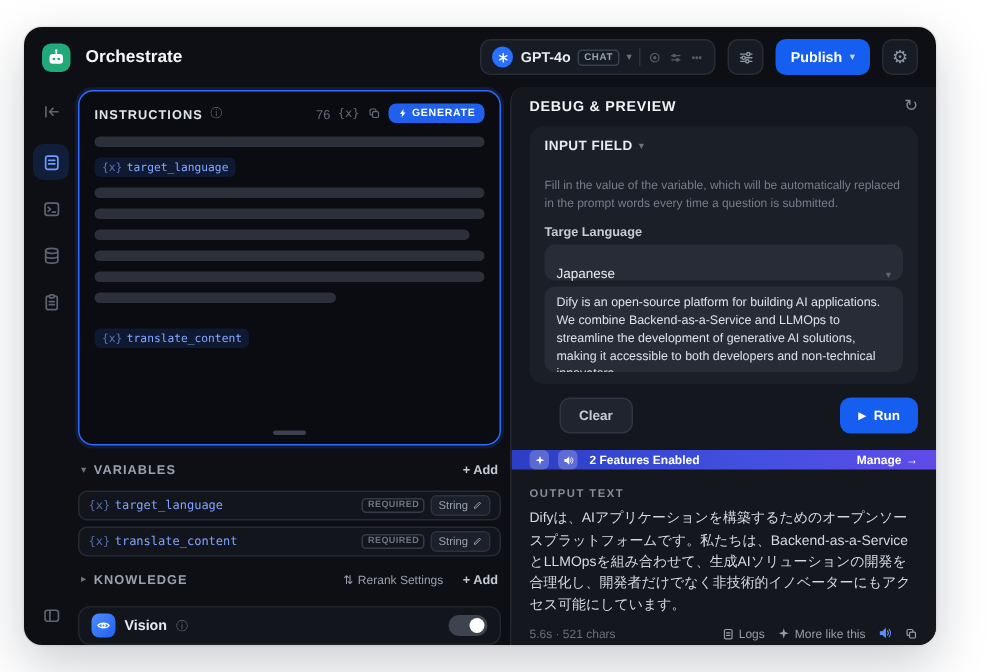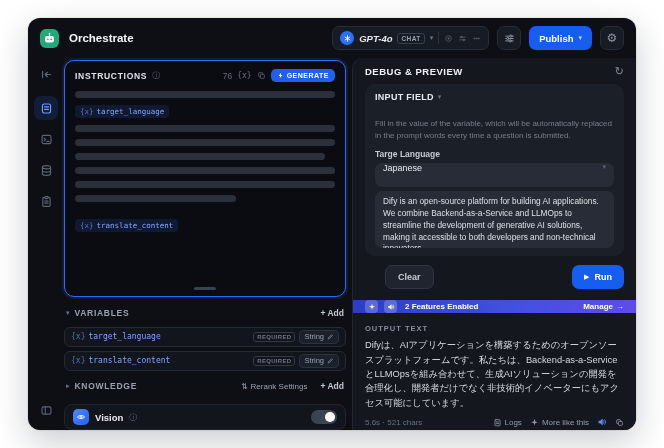--- a/index.html
+++ b/index.html
@@ -6,35 +6,35 @@
   html,body { width:664px; height:448px; }
   body {
     background:#ffffff;
     font-family:"Liberation Sans","DejaVu Sans",sans-serif;
     position:relative; overflow:hidden;
     -webkit-font-smoothing:antialiased;
   }
   svg { display:block; }
 
   .window {
-    position:absolute; left:28px; top:18px; width:608px; height:412px;
+    position:absolute; left:16px; top:18px; width:608px; height:412px;
     background:#0d0f15; border-radius:12px; overflow:hidden;
     box-shadow:0 12px 34px rgba(15,23,42,.22), 0 0 0 1px rgba(15,23,42,.06);
     display:flex; flex-direction:column;
   }
 
   
   .hdr { height:40px; flex:0 0 auto; display:flex; align-items:center; gap:8px; padding:0 12px; }
   .logo { width:19px; height:19px; border-radius:6px; background:#23a87a; display:flex; align-items:center; justify-content:center; }
   .hdr-title { font-size:11.5px; font-weight:bold; color:#f4f6f9; margin-left:2px; }
   .hdr-spacer { flex:1; }
   .model-pill { display:flex; align-items:center; gap:5px; height:24px; padding:0 7px;
     background:#171b24; border:1px solid #272c38; border-radius:7px; cursor:pointer; }
   .model-logo { width:14px; height:14px; border-radius:50%; background:#2970ff; display:flex; align-items:center; justify-content:center; }
-  .model-name { font-size:9.5px; font-weight:bold; color:#e8eaef;font-style:italic; }
+  .model-name { font-size:9.5px; font-weight:bold; color:#e8eaef; }
   .mode-badge { font-size:6.5px; font-weight:bold; letter-spacing:.4px; color:#97a0ae;
     border:1px solid #39404e; border-radius:3px; padding:1px 3px; }
   .pill-chev { font-size:7px; color:#6b7382; }
   .pill-div { width:1px; height:12px; background:#2b313d; }
   .mini-ico { color:#555d6b; }
   .sq-btn { width:24px; height:24px; border-radius:7px; background:#171b24; border:1px solid #272c38;
     display:flex; align-items:center; justify-content:center; color:#8d95a3; cursor:pointer; }
   .publish-btn { height:24px; padding:0 10px; border-radius:7px; background:#155eef;
     display:flex; align-items:center; gap:5px; color:#fff; font-size:9.5px; font-weight:bold; cursor:pointer; }
   .publish-btn .pill-chev { color:#cdd9ff; }
@@ -104,21 +104,21 @@
     padding:8px 12px 8px; display:flex; flex-direction:column; overflow:hidden; }
   .dbg-head { display:flex; align-items:center; }
   .dbg-title { font-size:9.5px; font-weight:bold; letter-spacing:.5px; color:#f0f2f6; }
   .refresh-btn { color:#828a98; font-size:11px; cursor:pointer; line-height:1; }
 
   .input-card { margin-top:7px; background:#1b1f28; border-radius:10px; padding:8px 10px; }
   .if-title-row { display:flex; align-items:center; gap:4px; }
   .if-title { font-size:9px; font-weight:bold; color:#e8eaef; letter-spacing:.3px; }
   .if-desc { margin-top:16px; font-size:8px; line-height:1.45; color:#767e8b; }
   .fld-label { margin-top:8px; font-size:8.5px; font-weight:bold; color:#c6cbd4; }
-  .select { margin-top:4px; height:24px; background:#272c36; border-radius:7px; display:flex; align-items:flex-start;
+  .select { margin-top:4px; height:24px; background:#272c36; border-radius:7px; display:flex; align-items:flex-end;
     padding:0 8px; font-size:9px; color:#e8eaef; cursor:pointer; }
   .select .chev { color:#5d6573; }
   .textarea { margin-top:4px; height:57px; background:#272c36; border-radius:7px; padding:5px 8px;
     font-size:8.3px; line-height:1.42; color:#dde0e7; overflow:hidden; cursor:text; }
 
   .btn-row { margin-top:9px; display:flex; align-items:center;padding-left:20px; }
   .clear-btn { height:24px; padding:0 12px; border-radius:7px; background:#20242e; border:1px solid #2f3542;
     color:#c6cbd3; font-size:9px; font-weight:bold; display:flex; align-items:center; cursor:pointer; }
   .run-btn { height:24px; padding:0 12px; border-radius:7px; background:#155eef; color:#fff;
     font-size:9px; font-weight:bold; display:flex; align-items:center; gap:5px; cursor:pointer; }

